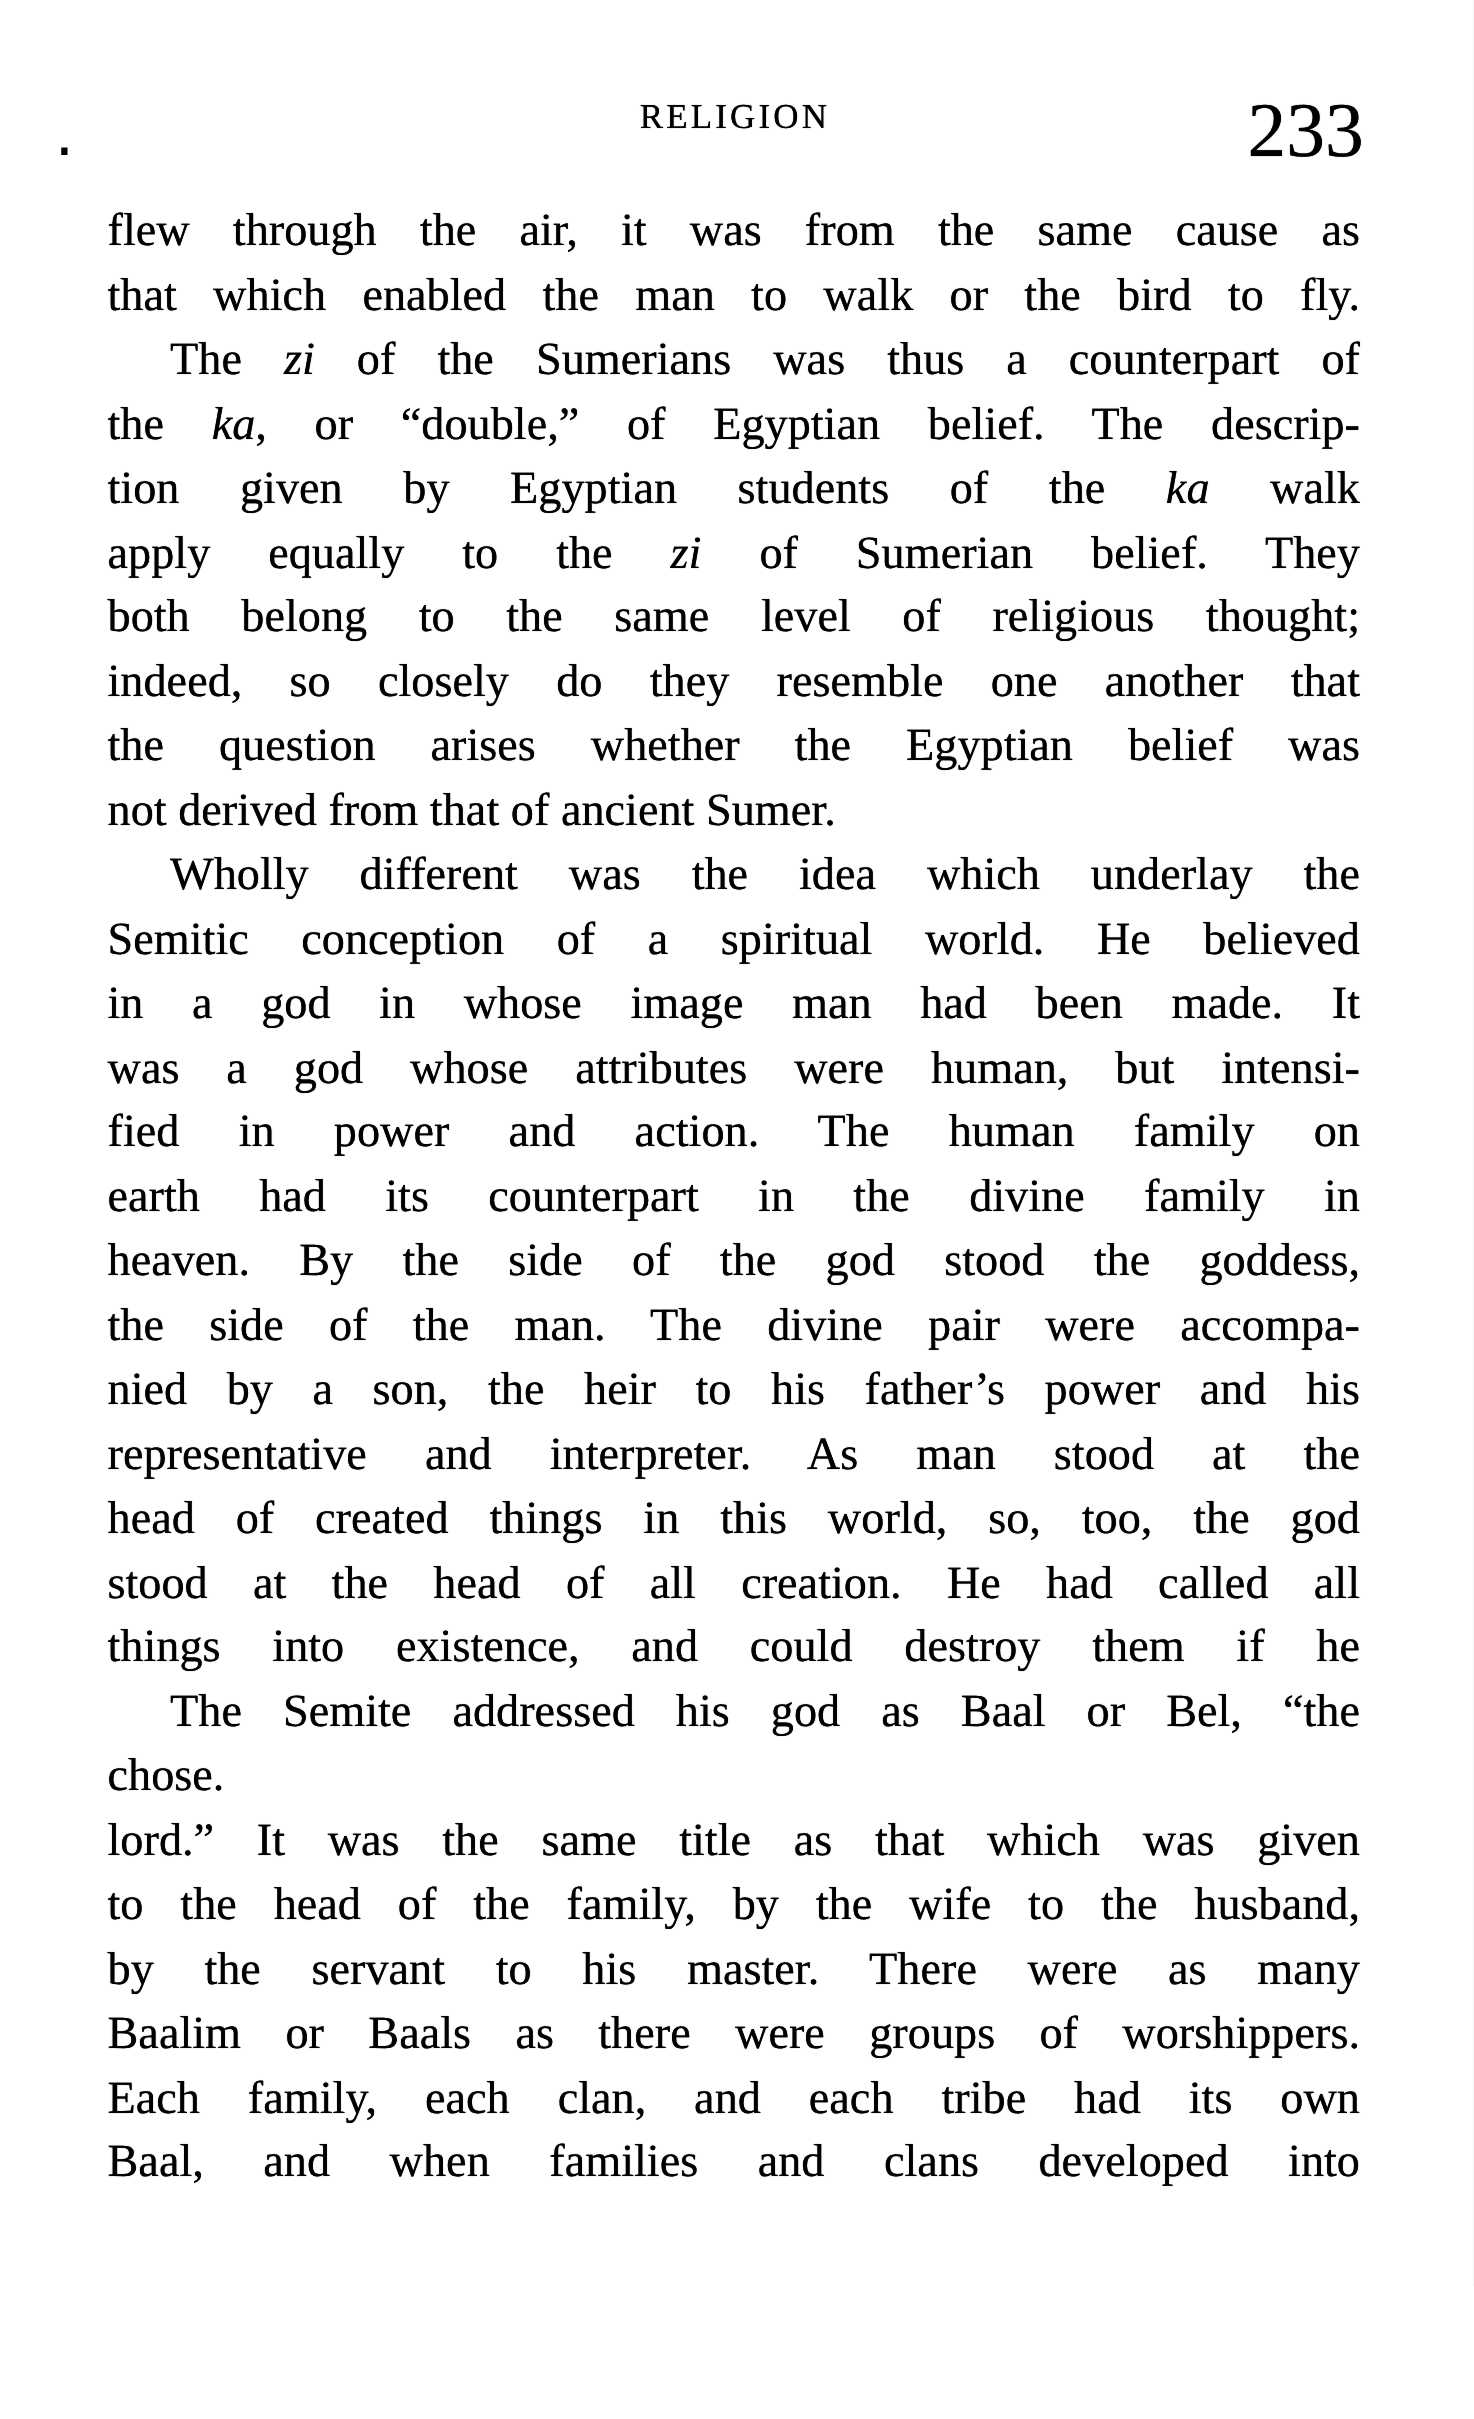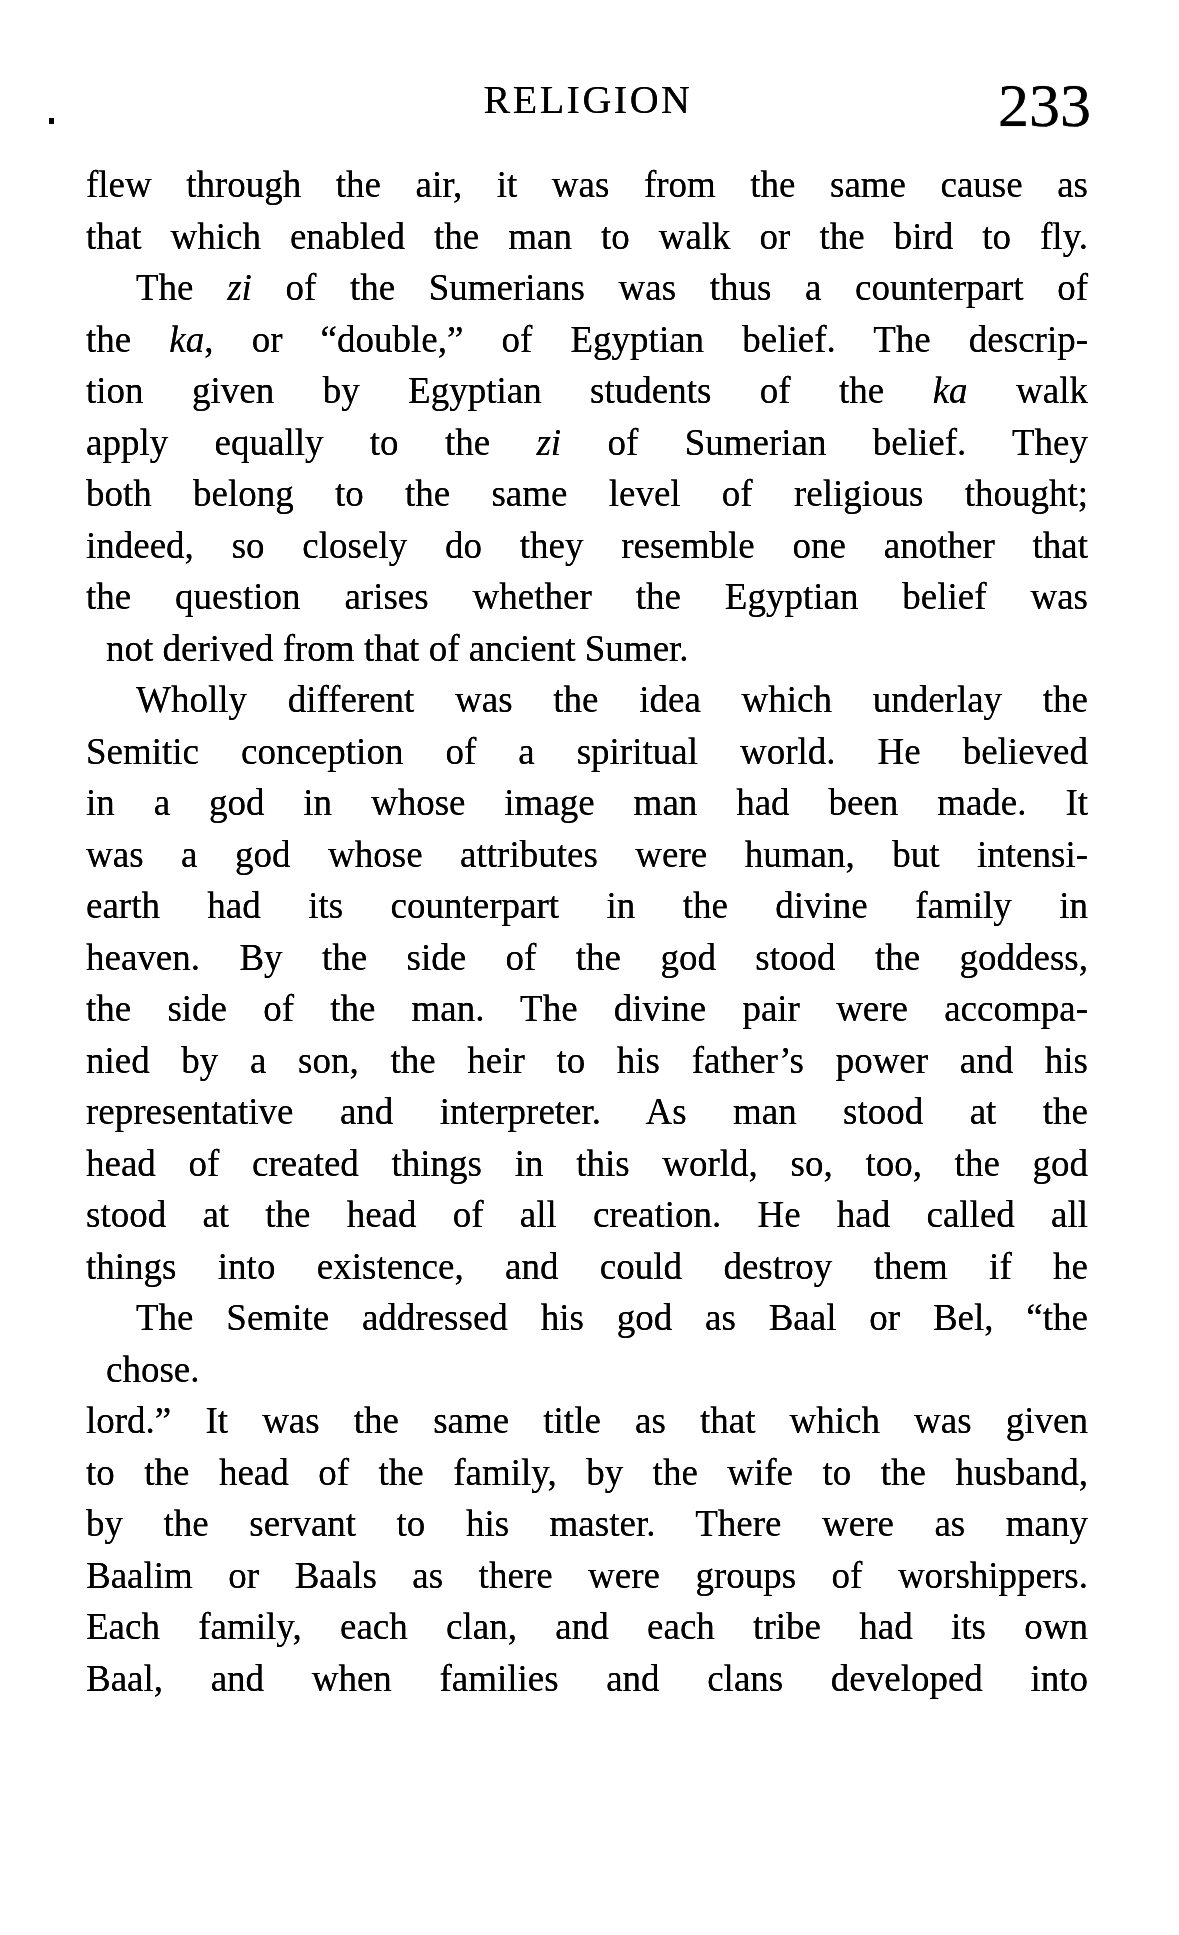--- a/index.html
+++ b/index.html
@@ -13,21 +13,21 @@
     font-family: "Liberation Serif", "DejaVu Serif", serif;
     overflow: hidden;
   }
   .running-head { position: absolute; left: 0; top: 0; width: 100%; height: 140px; }
   .head-title {
     position: absolute;
     left: 86px;
     width: 1004px;
     top: 80px;
     text-align: center;
-    font-size: 40px;
+    font-size: 28px;
     line-height: 1;
     letter-spacing: 2.5px;
     text-shadow: 0 0 0.6px var(--ink, #000);
   }
   .page-number {
     position: absolute;
     right: 88px;
     top: 74px;
     font-size: 62px;
     line-height: 1;
@@ -42,21 +42,21 @@
     line-height: 51.5px;
     text-shadow: 0 0 0.6px var(--ink, #000);
   }
   .line {
     height: 51.5px;
     text-align: justify;
     text-align-last: justify;
     white-space: normal;
   }
   .line.indent { padding-left: 50px; }
-  .line.para-end { text-align: left; text-align-last: left; margin-left: 20px; }
+  .line.para-end { text-align: left; text-align-last: left; }
   .line i { font-style: italic; }
   .speck {
     position: absolute;
     left: 49px;
     top: 118px;
     width: 5px;
     height: 6px;
     background: var(--ink, #000);
   }
 </style>
@@ -79,20 +79,21 @@
       <div class="line"><span>tion given by Egyptian students of the </span><i>ka</i><span> walk</span></div>
       <div class="line"><span>apply equally to the </span><i>zi</i><span> of Sumerian belief. They</span></div>
       <div class="line"><span>both belong to the same level of religious thought;</span></div>
       <div class="line"><span>indeed, so closely do they resemble one another that</span></div>
       <div class="line"><span>the question arises whether the Egyptian belief was</span></div>
       <div class="line para-end"><span>not derived from that of ancient Sumer.</span></div>
       <div class="line indent"><span>Wholly different was the idea which underlay the</span></div>
       <div class="line"><span>Semitic conception of a spiritual world. He believed</span></div>
       <div class="line"><span>in a god in whose image man had been made. It</span></div>
       <div class="line"><span>was a god whose attributes were human, but intensi-</span></div>
+      <div class="line"><span>fied in power and action. The human family on</span></div>
       <div class="line"><span>earth had its counterpart in the divine family in</span></div>
       <div class="line"><span>heaven. By the side of the god stood the goddess,</span></div>
       <div class="line"><span>the side of the man. The divine pair were accompa-</span></div>
       <div class="line"><span>nied by a son, the heir to his father’s power and his</span></div>
       <div class="line"><span>representative and interpreter. As man stood at the</span></div>
       <div class="line"><span>head of created things in this world, so, too, the god</span></div>
       <div class="line"><span>stood at the head of all creation. He had called all</span></div>
       <div class="line"><span>things into existence, and could destroy them if he</span></div>
       <div class="line indent"><span>The Semite addressed his god as Baal or Bel, “the</span></div>
       <div class="line para-end"><span>chose.</span></div>

